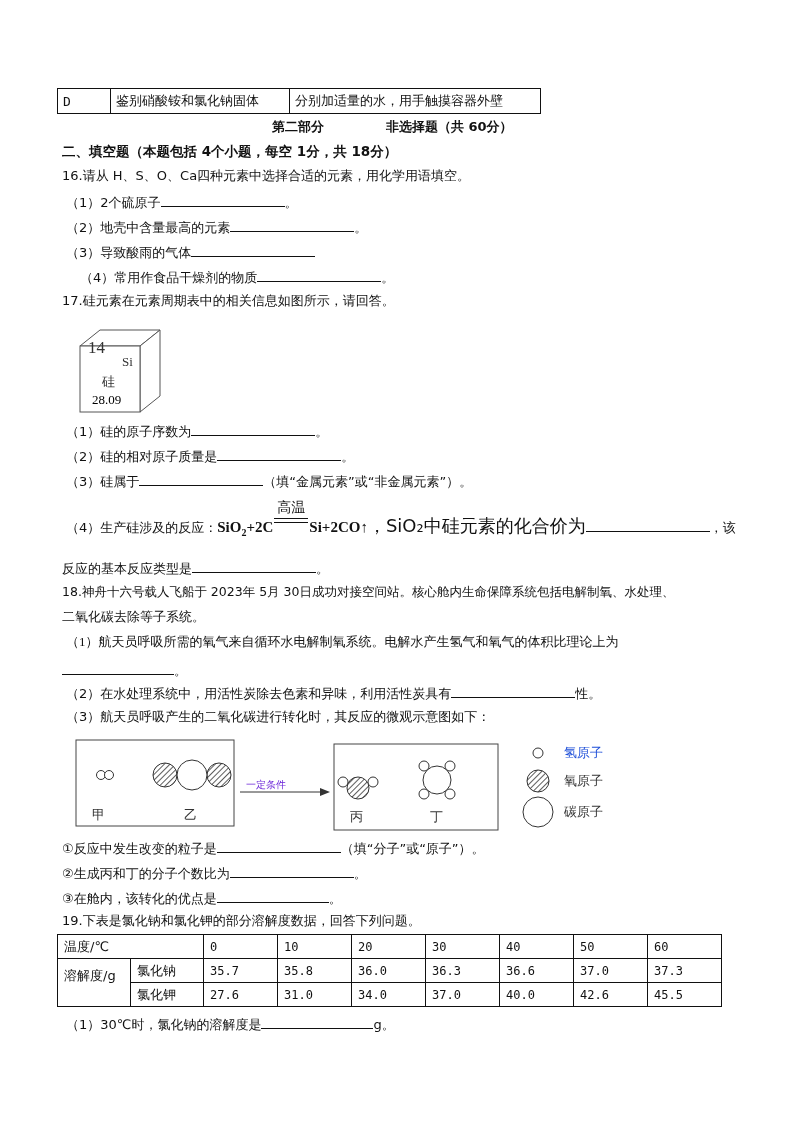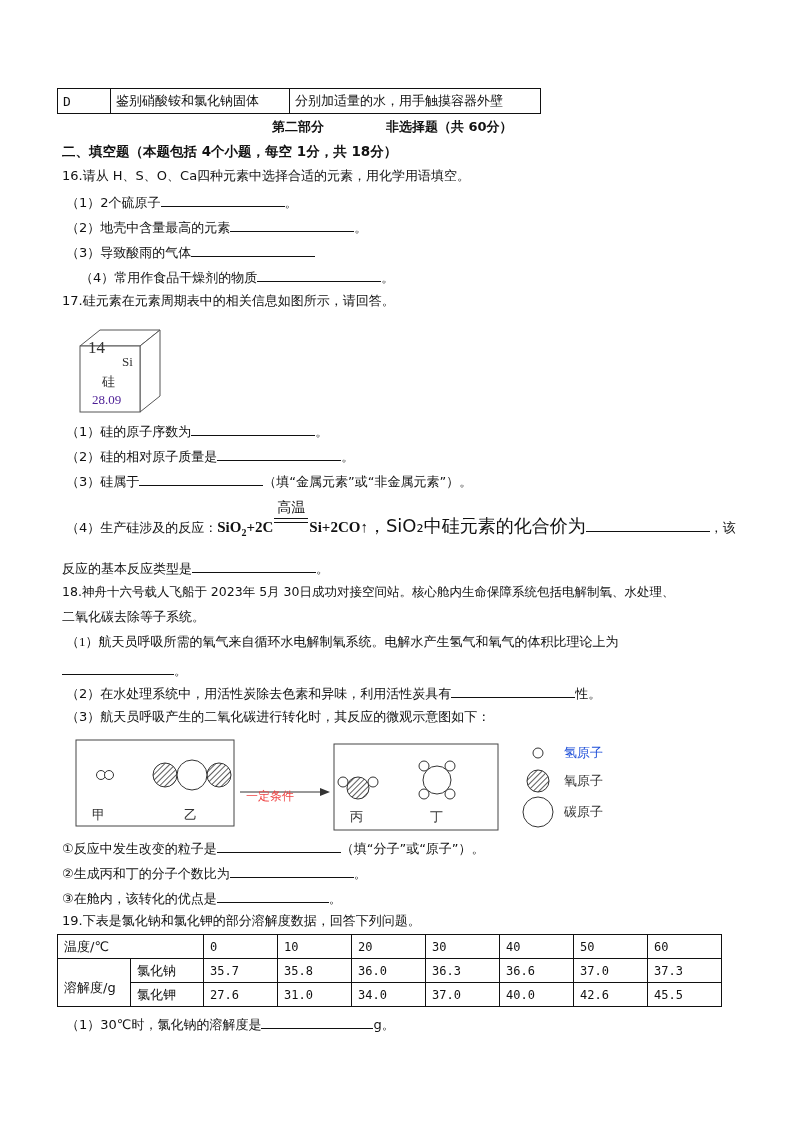--- a/index.html
+++ b/index.html
@@ -71,21 +71,21 @@
 
 <div class="elem">
   <svg width="110" height="90" viewBox="0 0 110 90">
     <polygon points="14,20 34,4 94,4 74,20" fill="#fff" stroke="#555" stroke-width="1"></polygon>
     <polygon points="74,20 94,4 94,70 74,86" fill="#fff" stroke="#555" stroke-width="1"></polygon>
     <rect x="14" y="20" width="60" height="66" fill="#fff" stroke="#555" stroke-width="1"></rect>
   </svg>
   <span class="abs" style="left:22px; top:12px; font-family:'Liberation Serif',serif; font-size:17px; color:#333;">14</span>
   <span class="abs" style="left:56px; top:28px; font-family:'Liberation Serif',serif; font-size:13px; color:#333;">Si</span>
   <span class="abs" style="left:36px; top:47px; font-size:13px; color:#333;">硅</span>
-  <span class="abs" style="left:26px; top:66px; font-family:'Liberation Serif',serif; font-size:13px; color:#4c1d95;">28.09</span>
+  <span class="abs" style="left:26px; top:66px; font-family:'Liberation Serif',serif; font-size:13px; color:#000000;">28.09</span>
 </div>
 
 <div class="line ind" style="top:421px;">
   <span>（1）硅的原子序数为</span><span class="blank" style="width:124px"></span><span>。</span>
 </div>
 <div class="line ind" style="top:446px;">
   <span>（2）硅的相对原子质量是</span><span class="blank" style="width:124px"></span><span>。</span>
 </div>
 <div class="line ind" style="top:471px;">
   <span>（3）硅属于</span><span class="blank" style="width:124px"></span><span>（填“金属元素”或“非金属元素”）。</span>
@@ -141,21 +141,21 @@
     <circle cx="388" cy="36" r="5" fill="#fff" stroke="#333"></circle>
     <circle cx="362" cy="64" r="5" fill="#fff" stroke="#333"></circle>
     <circle cx="388" cy="64" r="5" fill="#fff" stroke="#333"></circle>
 
     <circle cx="476" cy="23" r="5" fill="#fff" stroke="#333"></circle>
     <circle cx="476" cy="51" r="11" fill="url(#hatch)" stroke="#333"></circle>
     <circle cx="476" cy="82" r="15" fill="#fff" stroke="#333"></circle>
   </svg>
   <span class="abs" style="left:30px; top:76px; font-family:'Liberation Serif',serif; font-size:13px; color:#333;">甲</span>
   <span class="abs" style="left:122px; top:76px; font-family:'Liberation Serif',serif; font-size:13px; color:#333;">乙</span>
-  <span class="abs" style="left:184px; top:58px; font-family:'Liberation Serif',serif; font-size:12px; color:#ef4444;">一定条件</span>
+  <span class="abs" style="left:184px; top:48px; font-family:'Liberation Serif',serif; font-size:10px; color:#6d28d9;">一定条件</span>
   <span class="abs" style="left:288px; top:78px; font-family:'Liberation Serif',serif; font-size:13px; color:#333;">丙</span>
   <span class="abs" style="left:368px; top:78px; font-family:'Liberation Serif',serif; font-size:13px; color:#333;">丁</span>
   <span class="abs" style="left:502px; top:14px; font-family:Liberation Sans, sans-serif; font-size:13px; color:#1d4ed8;">氢原子</span>
   <span class="abs" style="left:502px; top:42px; font-family:'Liberation Serif',serif; font-size:13px; color:#333;">氧原子</span>
   <span class="abs" style="left:502px; top:73px; font-family:'Liberation Serif',serif; font-size:13px; color:#333;">碳原子</span>
 </div>
 
 <div class="line" style="top:838px;">
   <span>①反应中发生改变的粒子是</span><span class="blank" style="width:124px"></span><span>（填“分子”或“原子”）。</span>
 </div>
@@ -174,21 +174,21 @@
     <td colspan="2" style="width:132px">温度/℃</td>
     <td class="num" style="width:61px">0</td>
     <td class="num" style="width:61px">10</td>
     <td class="num" style="width:61px">20</td>
     <td class="num" style="width:61px">30</td>
     <td class="num" style="width:61px">40</td>
     <td class="num" style="width:61px">50</td>
     <td class="num" style="width:61px">60</td>
   </tr>
   <tr>
-    <td rowspan="2" style="width:60px; vertical-align:top; padding-top:20px;">溶解度/g</td>
+    <td rowspan="2" style="width:60px; vertical-align:top; padding-top:8px;">溶解度/g</td>
     <td style="width:60px">氯化钠</td>
     <td class="num">35.7</td>
     <td class="num">35.8</td>
     <td class="num">36.0</td>
     <td class="num">36.3</td>
     <td class="num">36.6</td>
     <td class="num">37.0</td>
     <td class="num">37.3</td>
   </tr>
   <tr>

